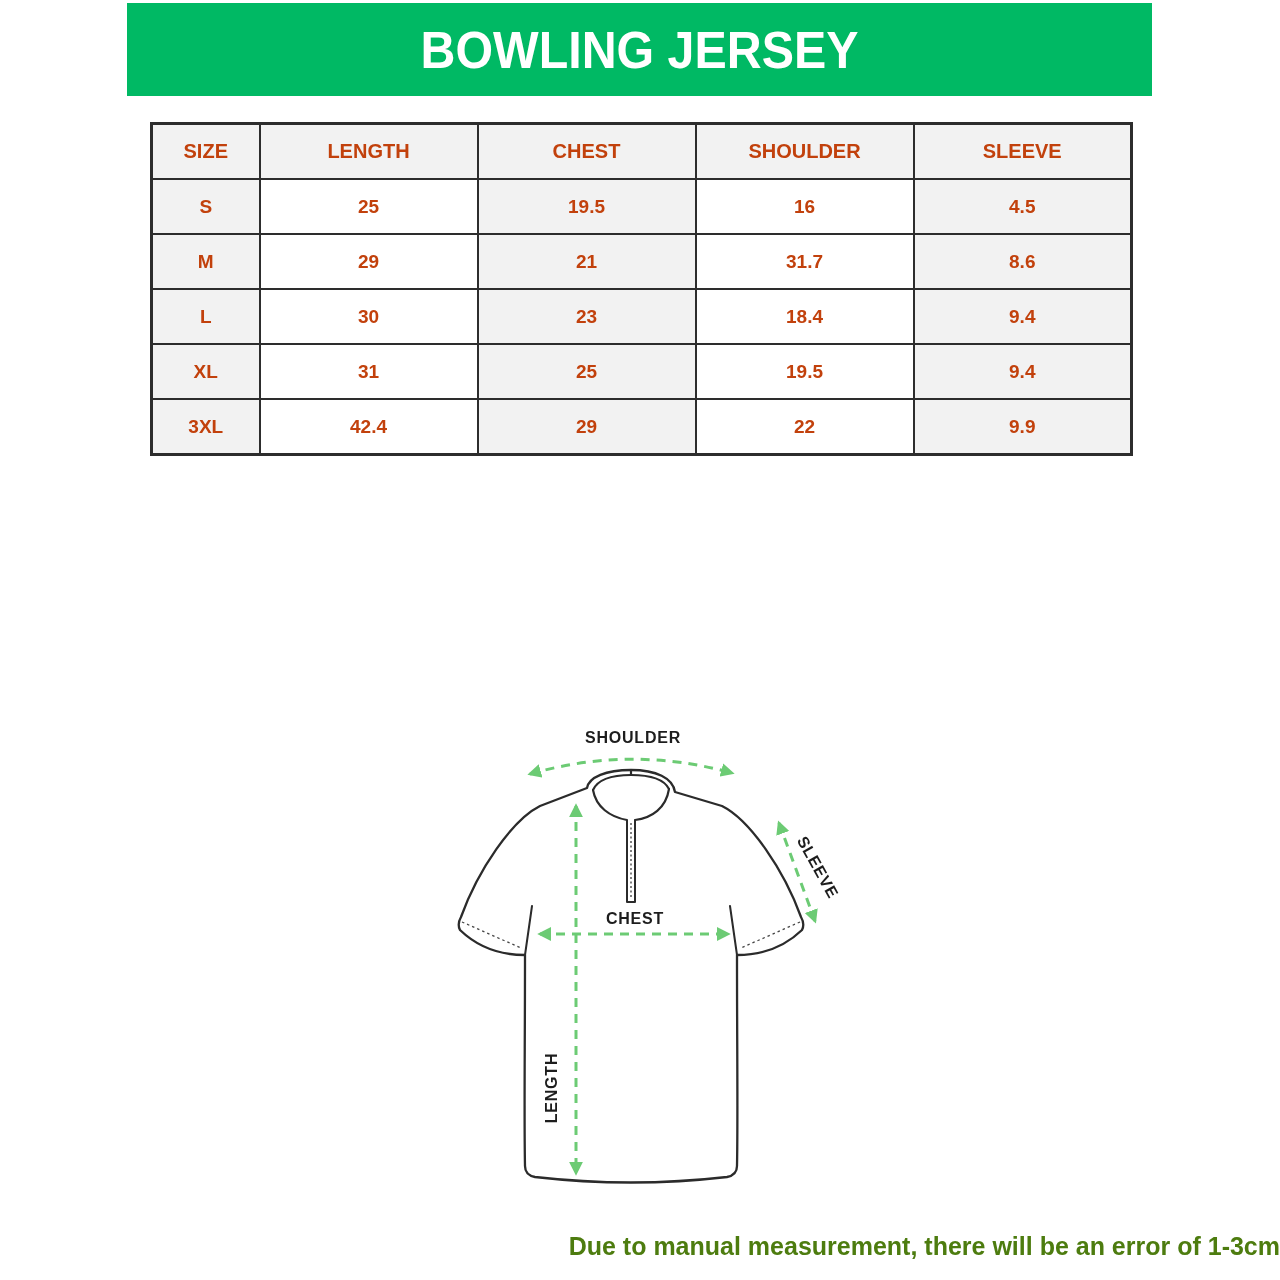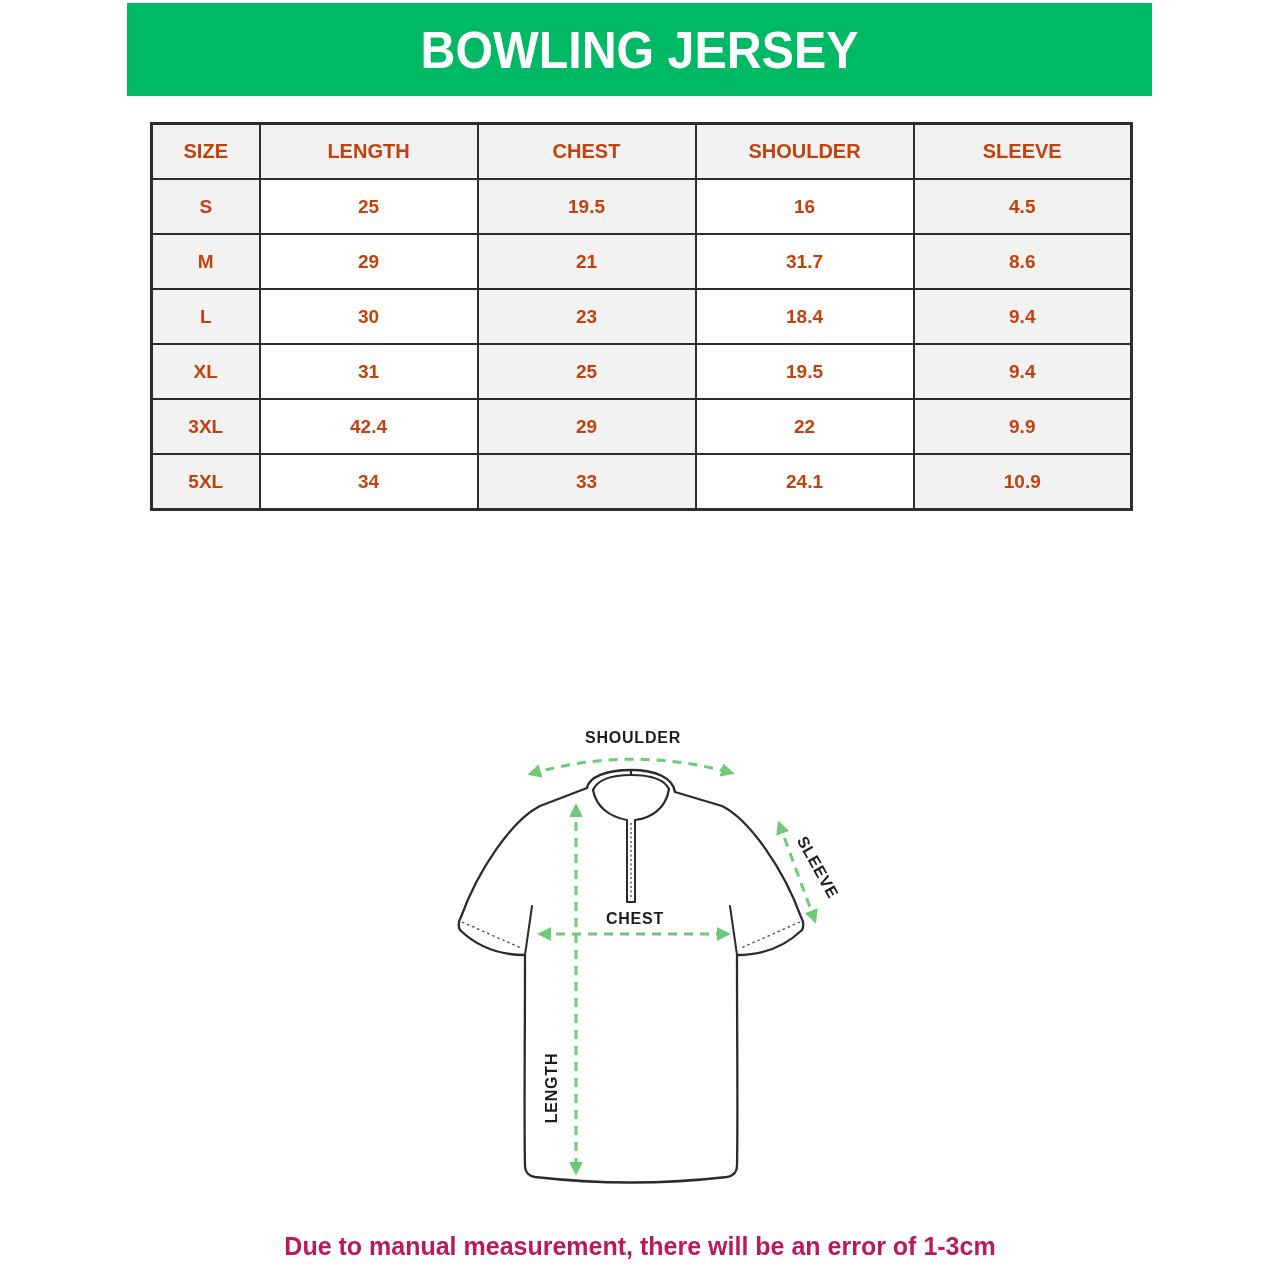--- a/index.html
+++ b/index.html
@@ -29,22 +29,22 @@
   .size-table tbody tr > *:nth-child(odd){background:#F2F2F2;}
   .size-table tbody tr > *:nth-child(even){background:#ffffff;}
   
   .jersey{position:absolute;left:420px;top:718px;width:450px;height:492px;}
   .jersey text{
     font-family:"Liberation Sans",sans-serif;font-weight:700;font-size:16px;
     fill:#1D1D1D;letter-spacing:.8px;
   }
   
   .disclaimer{
-    position:absolute;left:0;top:1232px;width:1280px;text-align:center;
-    color:#be185d;font-size:25px;font-weight:700;letter-spacing:0;
+    position:absolute;left:0;top:1232px;width:1280px;text-align:right;
+    color:#4d7c0f;font-size:25px;font-weight:700;letter-spacing:0;
   }
 </style>
 </head>
 <body>
 
 <div class="canvas">
 
   <div class="banner">
     <h1>BOWLING JERSEY</h1>
   </div>
@@ -94,27 +94,20 @@
         <td>25</td>
         <td>19.5</td>
         <td>9.4</td>
       </tr>
       <tr>
         <th>3XL</th>
         <td>42.4</td>
         <td>29</td>
         <td>22</td>
         <td>9.9</td>
-      </tr>
-      <tr>
-        <th>5XL</th>
-        <td>34</td>
-        <td>33</td>
-        <td>24.1</td>
-        <td>10.9</td>
       </tr>
     </tbody>
   </table>
 
   <svg class="jersey" viewBox="0 0 450 492">
     <defs>
       <marker id="ah" viewBox="0 0 10 10" refX="8" refY="5" markerWidth="4.6" markerHeight="4.6" orient="auto-start-reverse" markerUnits="strokeWidth">
         <path d="M0,0 L10,5 L0,10 Z" fill="#6CCB74"></path>
       </marker>
     </defs>

